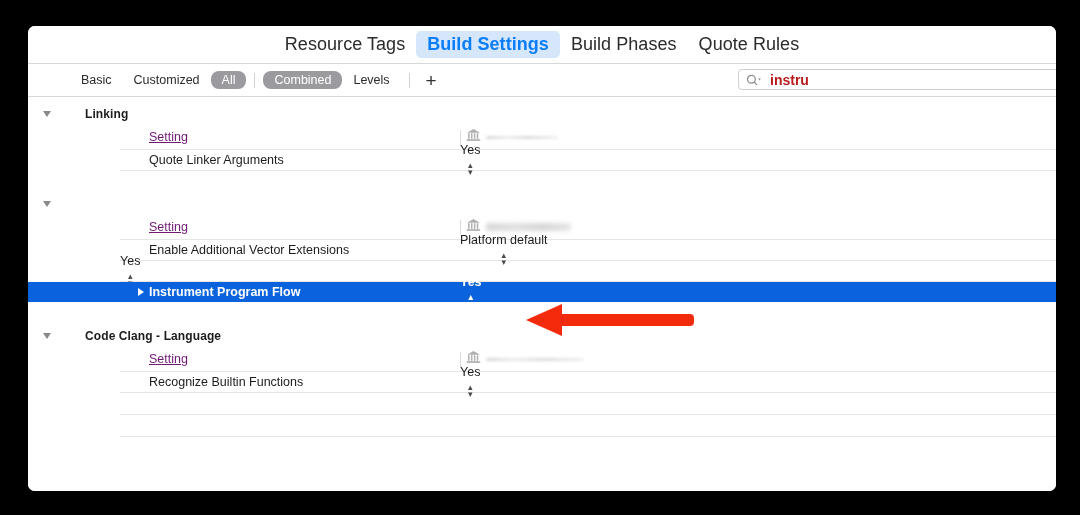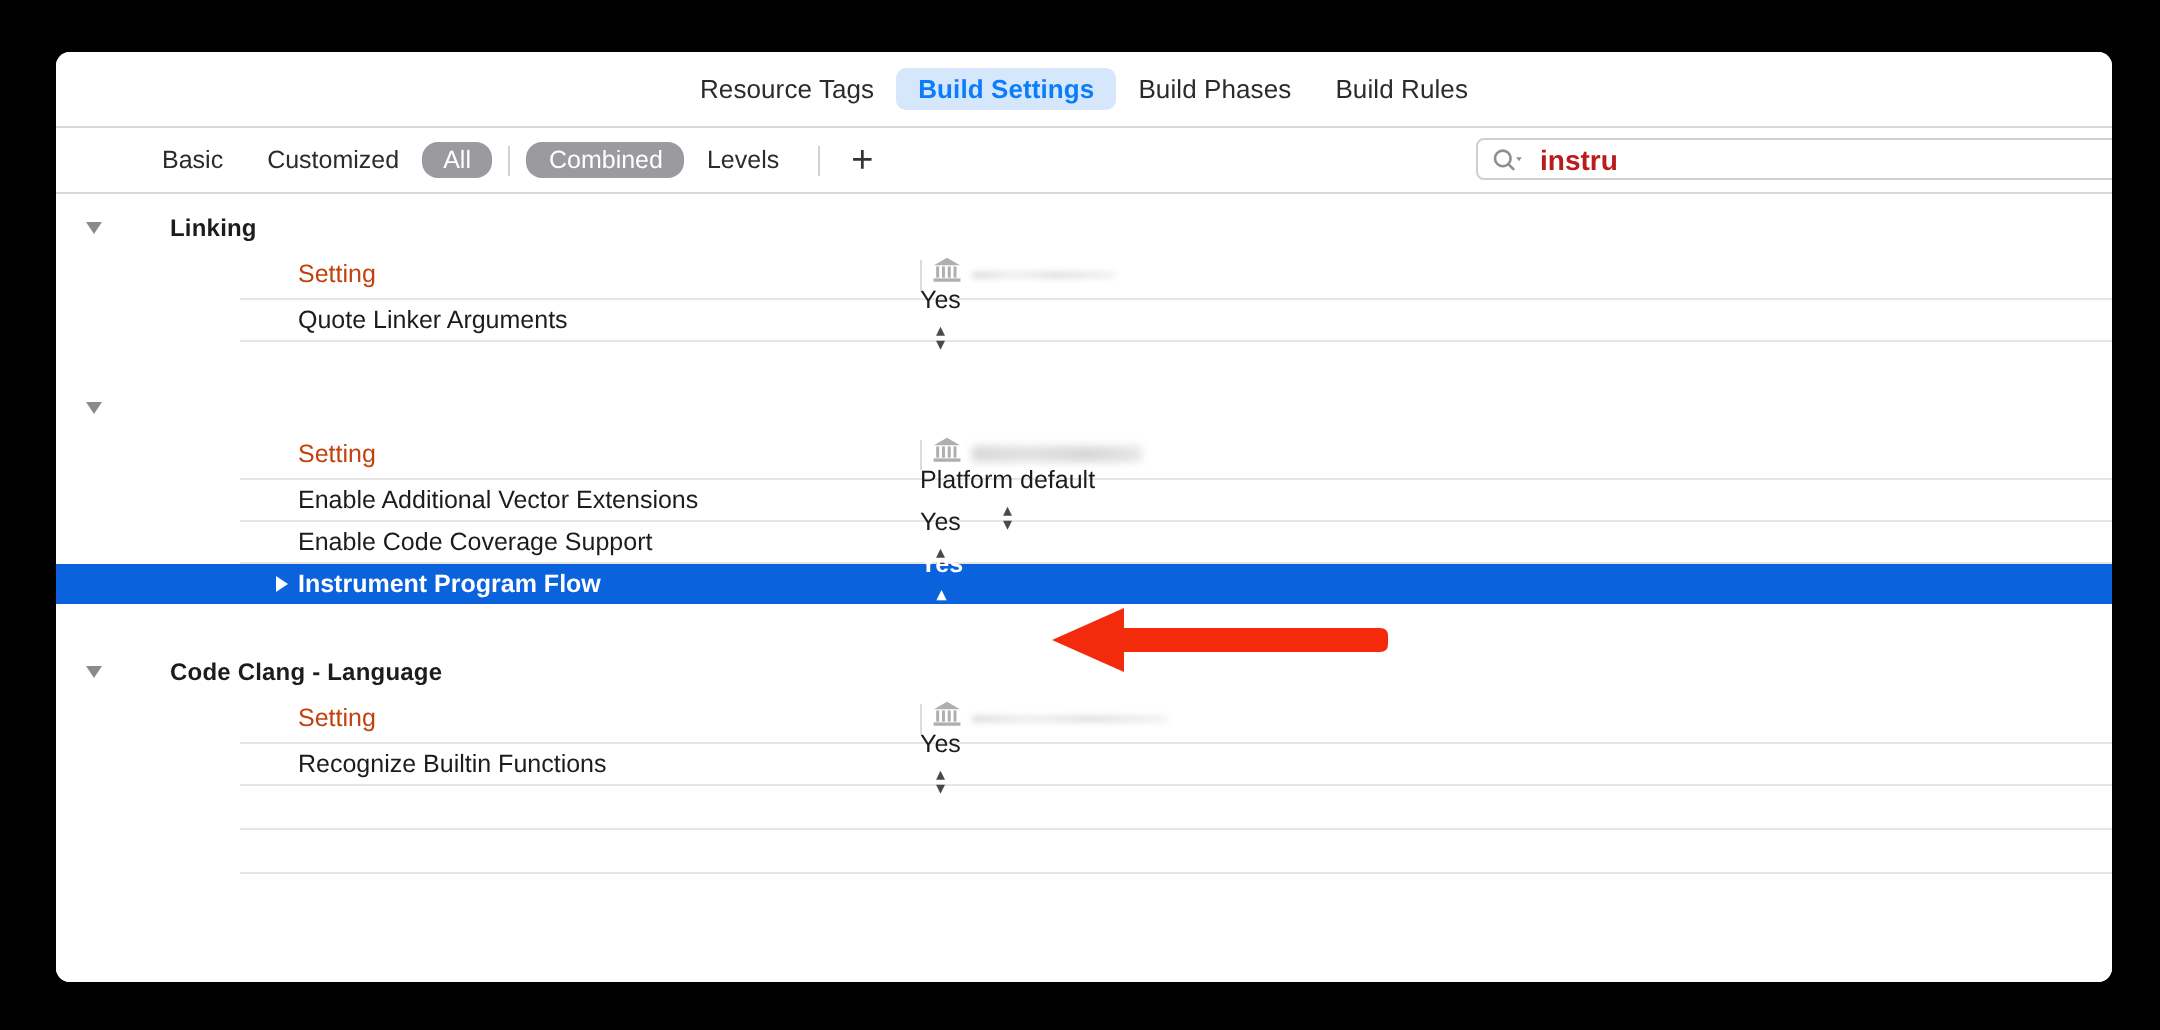--- a/index.html
+++ b/index.html
@@ -43,21 +43,21 @@
     position: absolute;
     left: 0; right: 0;
     top: 0;
     height: 37px;
     display: flex;
     align-items: center;
     justify-content: center;
     gap: 0px;
   }
   .tab {
-    font-size: 13px;
+    font-size: 18px;
     color: #2b2b2b;
     padding: 3px 11px;
     border-radius: 5px;
     letter-spacing: 0.05px;
     white-space: nowrap;
     cursor: default;
   }
   .tab.active {
     background: #d6e7fb;
     color: #0a7dfb;
@@ -200,21 +200,21 @@
     align-items: center;
     padding-left: 29px;
     box-sizing: border-box;
     white-space: nowrap;
   }
   .row.selected .cell-name {
     color: #ffffff;
     font-weight: bold;
     padding-left: 29px;
   }
-  .cell-name.muted { color: #c2410c; }
+  .cell-name.muted { color: #701a75; text-decoration: underline; }
 
   .tri-right {
     width: 0; height: 0;
     border-top: 4px solid transparent;
     border-bottom: 4px solid transparent;
     border-left: 6px solid #ffffff;
     margin-left: -11px;
     margin-right: 5px;
   }
 
@@ -283,21 +283,21 @@
 
 <div class="screen">
 
   <div class="window">
 
     <div class="tabbar">
       <div class="tabs">
         <div class="tab">Resource Tags</div>
         <div class="tab active">Build Settings</div>
         <div class="tab">Build Phases</div>
-        <div class="tab">Build Rules</div>
+        <div class="tab">Quote Rules</div>
       </div>
     </div>
 
     <div class="filterbar">
       <div class="filters">
         <div class="fbtn">Basic</div>
         <div class="fbtn">Customized</div>
         <div class="fbtn sel">All</div>
         <div class="fsep"></div>
         <div class="fbtn sel">Combined</div>
@@ -378,21 +378,20 @@
 
         <div class="row">
           <div class="cell-name">Enable Additional Vector Extensions</div>
           <div class="cell-value">
             <span>Platform default</span>
             <span class="stepper">▴<span style="margin-top:-2px">▾</span></span>
           </div>
         </div>
 
         <div class="row">
-          <div class="cell-name">Enable Code Coverage Support</div>
           <div class="cell-value">
             <span>Yes</span>
             <span class="stepper">▴<span style="margin-top:-2px">▾</span></span>
           </div>
         </div>
 
         <div class="row selected">
           <div class="cell-name">
             <span class="tri-right"></span>
             <span>Instrument Program Flow</span>

